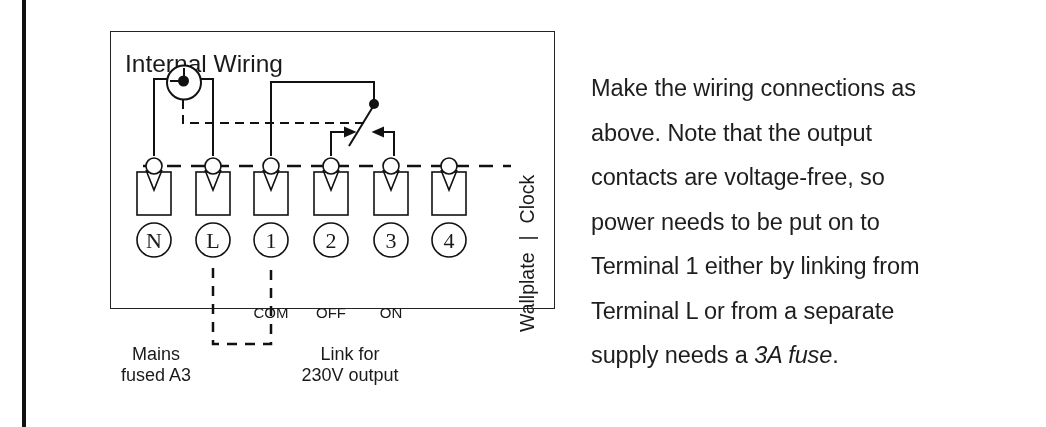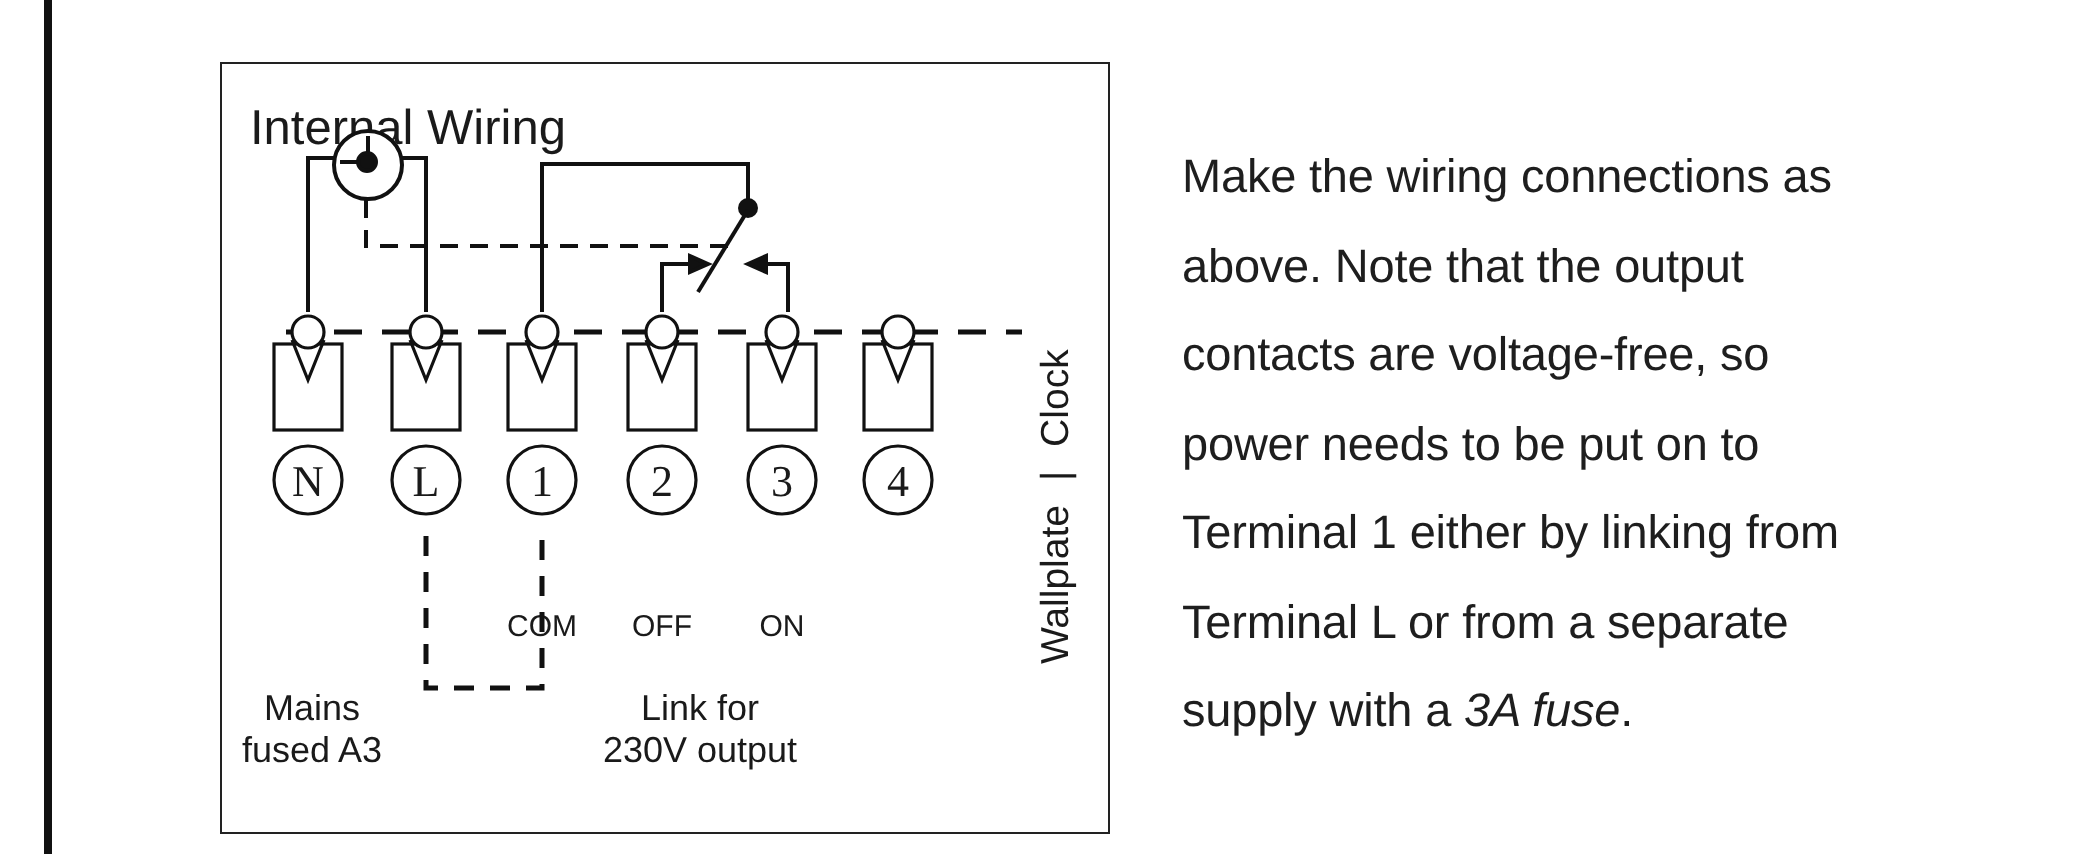--- a/index.html
+++ b/index.html
@@ -1,18 +1,18 @@
 <!DOCTYPE html>
 <html><head>
 <meta charset="utf-8">
 <style>
   html,body{margin:0;padding:0;background:#fff;}
   body{width:1046px;height:427px;position:relative;overflow:hidden;font-family:"Liberation Sans",sans-serif;color:#1a1a1a;}
   .left-bar{position:absolute;left:22px;top:0;width:4px;height:427px;background:#111;}
-  .diagram{position:absolute;left:110px;top:31px;width:445px;height:386px;border:1.5px solid #222;box-sizing:border-box;}
+  .diagram{position:absolute;left:110px;top:31px;width:445px;height:278px;border:1.5px solid #222;box-sizing:border-box;}
   .diagram svg{position:absolute;left:0;top:0;}
   .note{position:absolute;left:591px;top:66px;width:460px;font-size:23.5px;line-height:44.5px;color:#1e1e1e;letter-spacing:-0.1px;}
   .note div{white-space:nowrap;}
   .note i{}
   text{font-family:"Liberation Sans",sans-serif;fill:#1a1a1a;}
   .serif{font-family:"Liberation Serif",serif;}
 </style>
 </head>
 <body>
 
@@ -119,14 +119,14 @@
   </svg>
 </div>
 
 <div class="note">
   <div>Make the wiring connections as</div>
   <div>above. Note that the output</div>
   <div>contacts are voltage-free, so</div>
   <div>power needs to be put on to</div>
   <div>Terminal 1 either by linking from</div>
   <div>Terminal L or from a separate</div>
-  <div><span>supply with a </span><i>3A fuse</i><span>.</span></div>
+  <div><span>supply needs a </span><i>3A fuse</i><span>.</span></div>
 </div>
 
 </body></html>

